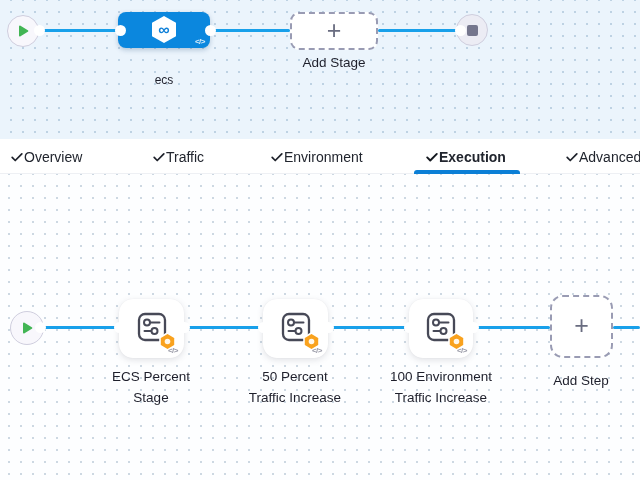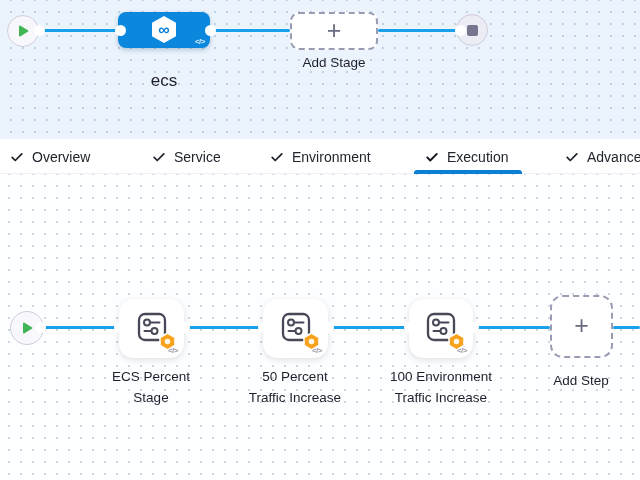--- a/index.html
+++ b/index.html
@@ -61,24 +61,24 @@
     position:absolute;background:#ffffff;border:2px dashed #999bb3;
     box-sizing:border-box;display:flex;align-items:center;justify-content:center;
   }
   .plus{color:#696c80;font-size:25px;font-weight:300;line-height:1;margin-top:-2px;}
   
   #tab-bar{
     position:relative;width:640px;height:35px;background:#fff;
     border-bottom:1px solid #eef0f4;box-sizing:border-box;
   }
   .tab{
-    position:absolute;top:0;height:35px;display:flex;align-items:center;gap:8px;
+    position:absolute;top:0;height:35px;display:flex;align-items:center;
     color:#21252e;font-size:14px;white-space:nowrap;cursor:pointer;
   }
-  .tab.active{font-weight:400;}
+  .tab.active{font-weight:700;}
   .tab .underline{
     position:absolute;height:4px;left:-11px;right:-14px;bottom:0;
     background:#0b7fd6;border-radius:3px 3px 0 0;
   }
   
   .step-card{
     position:absolute;top:125px;width:65px;height:59px;background:#fff;
     border-radius:14px;box-shadow:0 2px 6px rgba(96,97,112,.18),0 0 1px rgba(40,41,61,.08);
     display:flex;align-items:center;justify-content:center;
   }
@@ -113,36 +113,36 @@
 
   <div class="dashed-box" style="left:290px;top:12px;width:88px;height:38px;border-radius:9px;">
     <span class="plus">+</span>
   </div>
 
   <div class="port" style="left:454.5px;top:25px;"></div>
   <div class="round-node" style="left:456px;top:14px;background:#ececf4;z-index:4;">
     <div class="stop-square"></div>
   </div>
 
-  <div class="node-label" style="left:118px;top:70px;width:92px;font-size:17px;font-weight:500;">ecs</div>
+  <div class="node-label" style="left:118px;top:70px;width:92px;font-size:12px;font-weight:500;">ecs</div>
   <div class="node-label" style="left:290px;top:52px;width:88px;">Add Stage</div>
 </div>
 
 <div id="tab-bar">
   <div class="tab" style="left:10px;">
     <svg width="14" height="14" viewBox="0 0 16 16">
       <path d="M2.5 8.5 L6 12 L13.5 4.5" stroke="#1e222b" stroke-width="2" fill="none" stroke-linecap="round" stroke-linejoin="round"></path>
     </svg>
     <span>Overview</span>
   </div>
   <div class="tab" style="left:152px;">
     <svg width="14" height="14" viewBox="0 0 16 16">
       <path d="M2.5 8.5 L6 12 L13.5 4.5" stroke="#1e222b" stroke-width="2" fill="none" stroke-linecap="round" stroke-linejoin="round"></path>
     </svg>
-    <span>Service</span>
+    <span>Traffic</span>
   </div>
   <div class="tab" style="left:270px;text-align:center;">
     <svg width="14" height="14" viewBox="0 0 16 16">
       <path d="M2.5 8.5 L6 12 L13.5 4.5" stroke="#1e222b" stroke-width="2" fill="none" stroke-linecap="round" stroke-linejoin="round"></path>
     </svg>
     <span>Environment</span>
   </div>
   <div class="tab active" style="left:425px;">
     <svg width="14" height="14" viewBox="0 0 16 16">
       <path d="M2.5 8.5 L6 12 L13.5 4.5" stroke="#14181f" stroke-width="2.2" fill="none" stroke-linecap="round" stroke-linejoin="round"></path>

